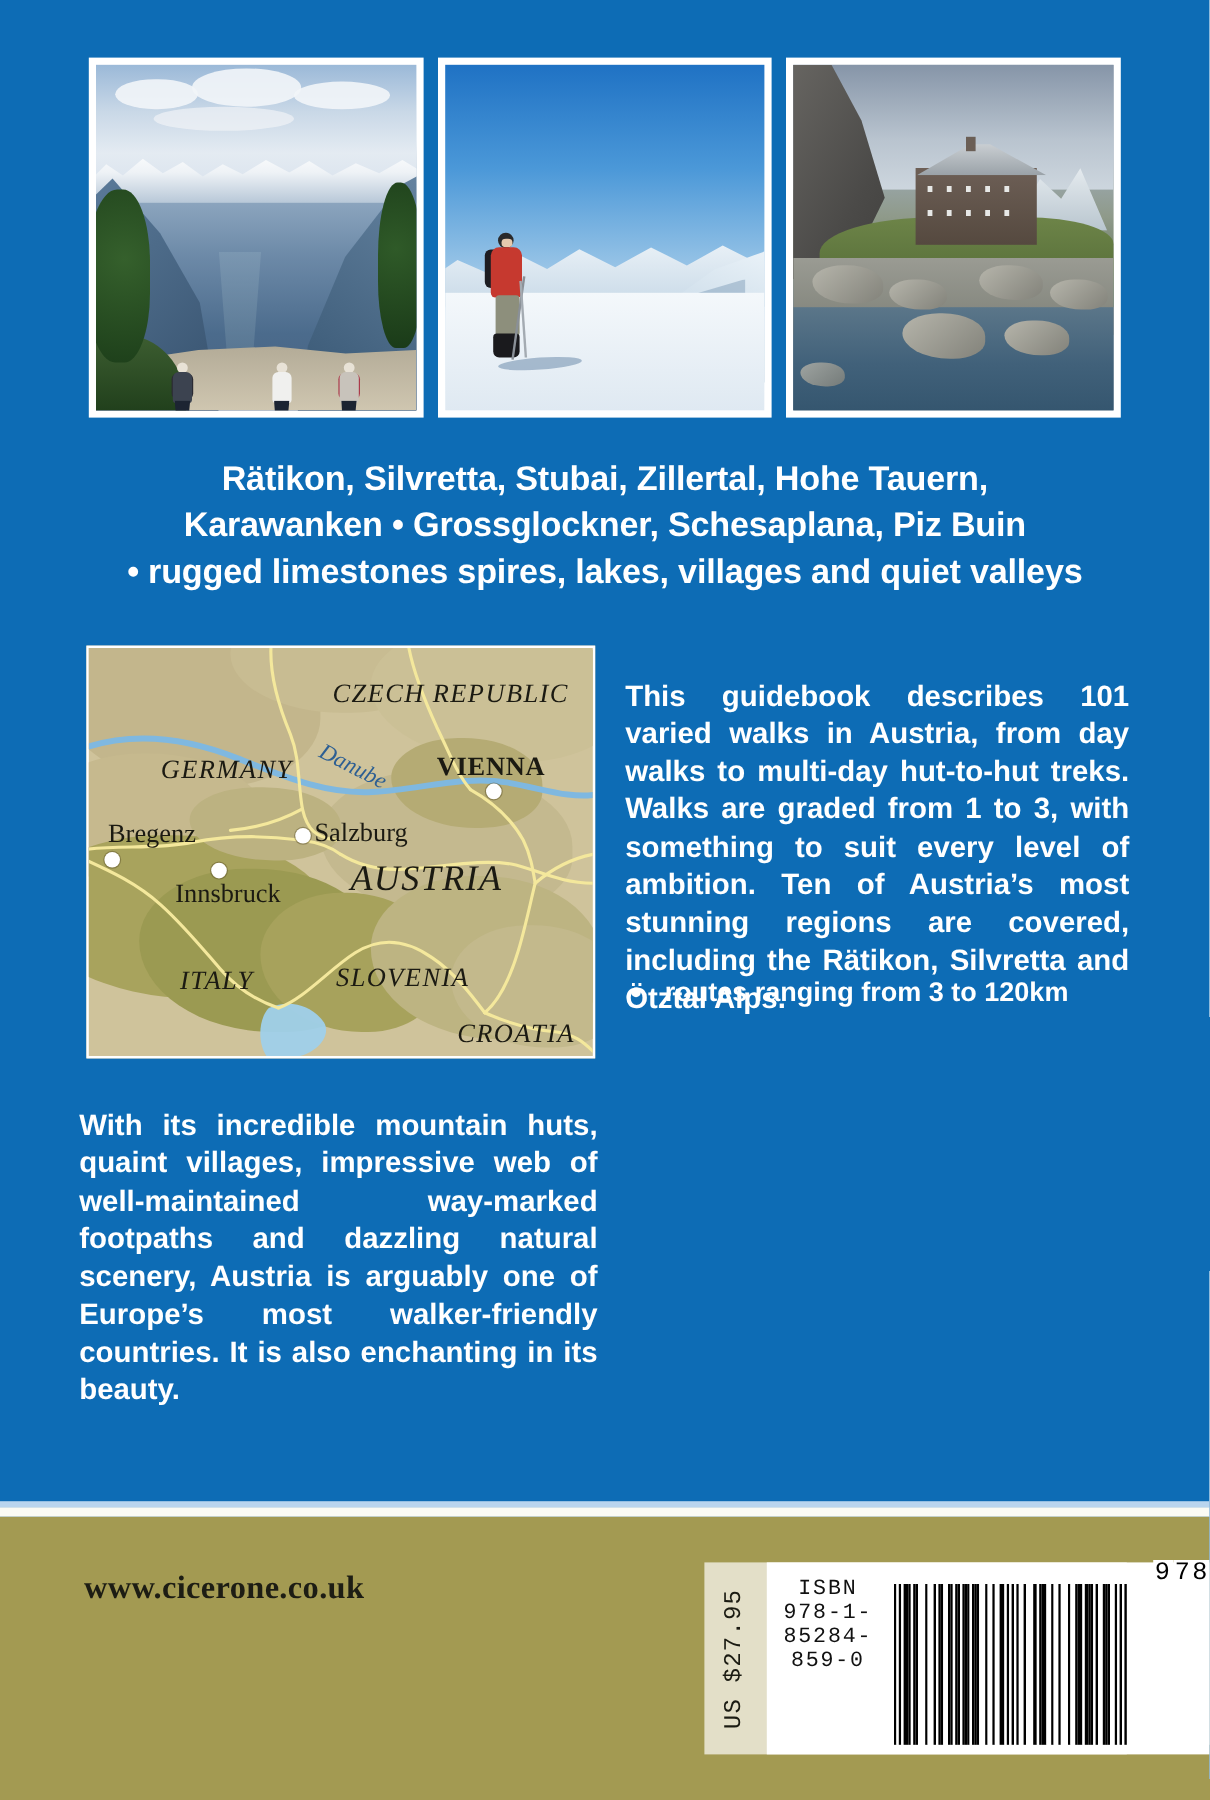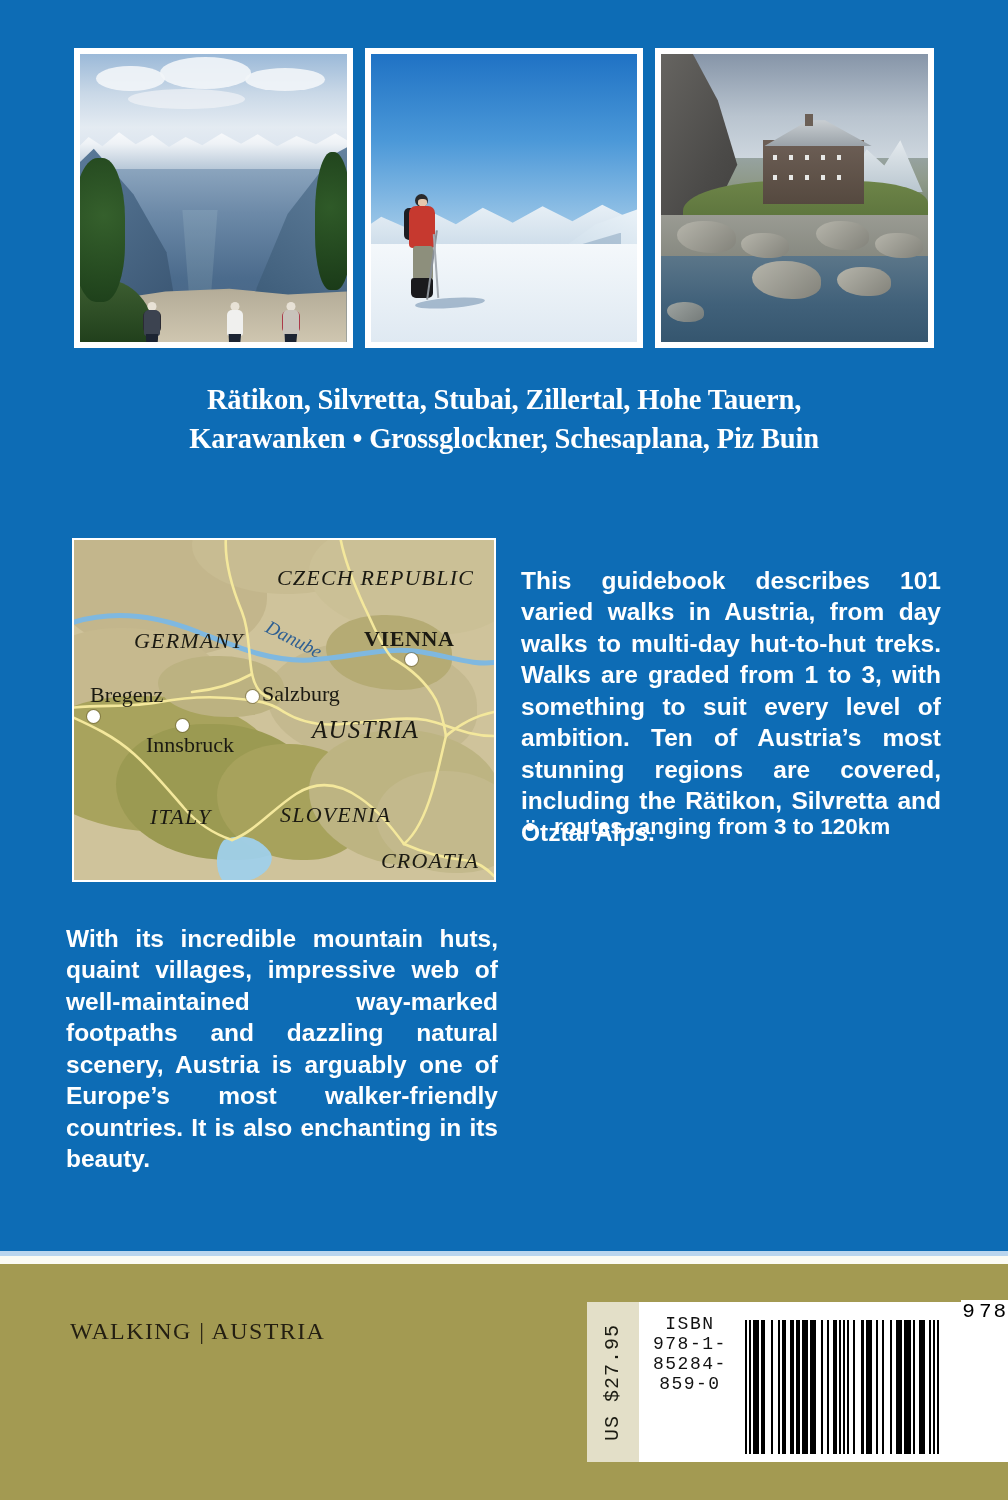--- a/index.html
+++ b/index.html
@@ -140,21 +140,21 @@
     left: 0;
     top: 380px;
     width: 1008px;
     text-align: center;
     color: #ffffff;
     font-weight: bold;
     font-size: 28.5px;
     line-height: 39px;
     letter-spacing: -0.2px;
   }
-  .headline span { display: block; font-family: Liberation Serif, serif; }
+  .headline span { display: block; }
 
   
   .map {
     position: absolute;
     left: 72px;
     top: 538px;
     width: 424px;
     height: 344px;
     background: #cfc39b;
     border: 2px solid #ffffff;
@@ -433,20 +433,21 @@
         <div class="boulder" style="left:66%;top:74%;width:20%;height:10%"></div>
         <div class="boulder" style="left:2%;top:86%;width:14%;height:7%;opacity:.8"></div>
       </div>
     </div>
 
   </div>
 
   <div class="headline">
     <span>Rätikon, Silvretta, Stubai, Zillertal, Hohe Tauern,</span>
     <span>Karawanken • Grossglockner, Schesaplana, Piz Buin</span>
+    <span>• rugged limestones spires, lakes, villages and quiet valleys</span>
   </div>
 
   <div class="map">
 
     <div class="terrain" style="left:-6%;top:-8%;width:52%;height:42%;background:#c3b68c;"></div>
     <div class="terrain" style="left:28%;top:-10%;width:40%;height:26%;background:#c8bc92;"></div>
     <div class="terrain" style="left:56%;top:-6%;width:50%;height:34%;background:#cbc096;"></div>
     <div class="terrain" style="left:-10%;top:26%;width:46%;height:34%;background:#c6b98e;"></div>
     <div class="terrain" style="left:46%;top:30%;width:50%;height:36%;background:#c4b98f;"></div>
     <div class="terrain" style="left:-12%;top:46%;width:60%;height:40%;background:#a8a35d;"></div>
@@ -473,21 +474,21 @@
         <path d="M 330 304 C 344 292, 352 272, 358 252 C 364 232, 368 212, 372 196"></path>
         <path d="M 372 196 C 386 184, 400 176, 420 172"></path>
         <path d="M 330 304 C 348 312, 368 318, 390 320 C 404 322, 412 328, 420 336"></path>
         <path d="M 318 118 C 336 128, 352 142, 362 160 C 368 172, 370 184, 372 196"></path>
         <path d="M 178 134 C 160 144, 140 150, 118 152"></path>
       </g>
     </svg>
 
     <div class="map-label country" style="left:203px;top:25px;font-size:22px;">CZECH REPUBLIC</div>
     <div class="map-label country" style="left:60px;top:88px;font-size:22px;">GERMANY</div>
-    <div class="map-label country" style="left:218px;top:176px;font-size:25px;margin-left:20px;">AUSTRIA</div>
+    <div class="map-label country" style="left:218px;top:176px;font-size:30px;">AUSTRIA</div>
     <div class="map-label country" style="left:76px;top:264px;font-size:22px;">ITALY</div>
     <div class="map-label country" style="left:206px;top:262px;font-size:22px;">SLOVENIA</div>
     <div class="map-label country" style="left:307px;top:308px;font-size:22px;">CROATIA</div>
 
     <div class="map-label river" style="left:198px;top:76px;font-size:19px;transform:rotate(27deg);transform-origin:left top;">Danube</div>
 
     <div class="map-label capital" style="left:290px;top:86px;font-size:22px;">VIENNA</div>
     <div class="map-dot" style="left:331px;top:113px;"></div>
 
     <div class="map-label city" style="left:188px;top:141px;font-size:22px;">Salzburg</div>
@@ -507,21 +508,21 @@
   </ul>
 
   <p class="blurb left-blurb">With its incredible mountain huts, quaint villages, impressive web of well-maintained way-marked footpaths and dazzling natural scenery, Austria is arguably one of Europe’s most walker-friendly countries. It is also enchanting in its beauty.</p>
 
   <div class="rule-blue-light"></div>
   <div class="rule-white"></div>
 
   <div class="footer">
 
     <div class="logo-block">
-      <div class="logo-sub">WALKING | AUSTRIA</div>
+      <div class="logo-url">www.cicerone.co.uk</div>
     </div>
 
     <div class="barcode-block">
       <div class="price-col price-us">
         <span>US $27.95</span>
       </div>
       <div class="barcode-white">
         <div class="isbn-text">ISBN 978-1-85284-859-0</div>
         <div class="bars" id="bars">
             <i style="width: 2.05px; background: rgb(0, 0, 0);"></i>

